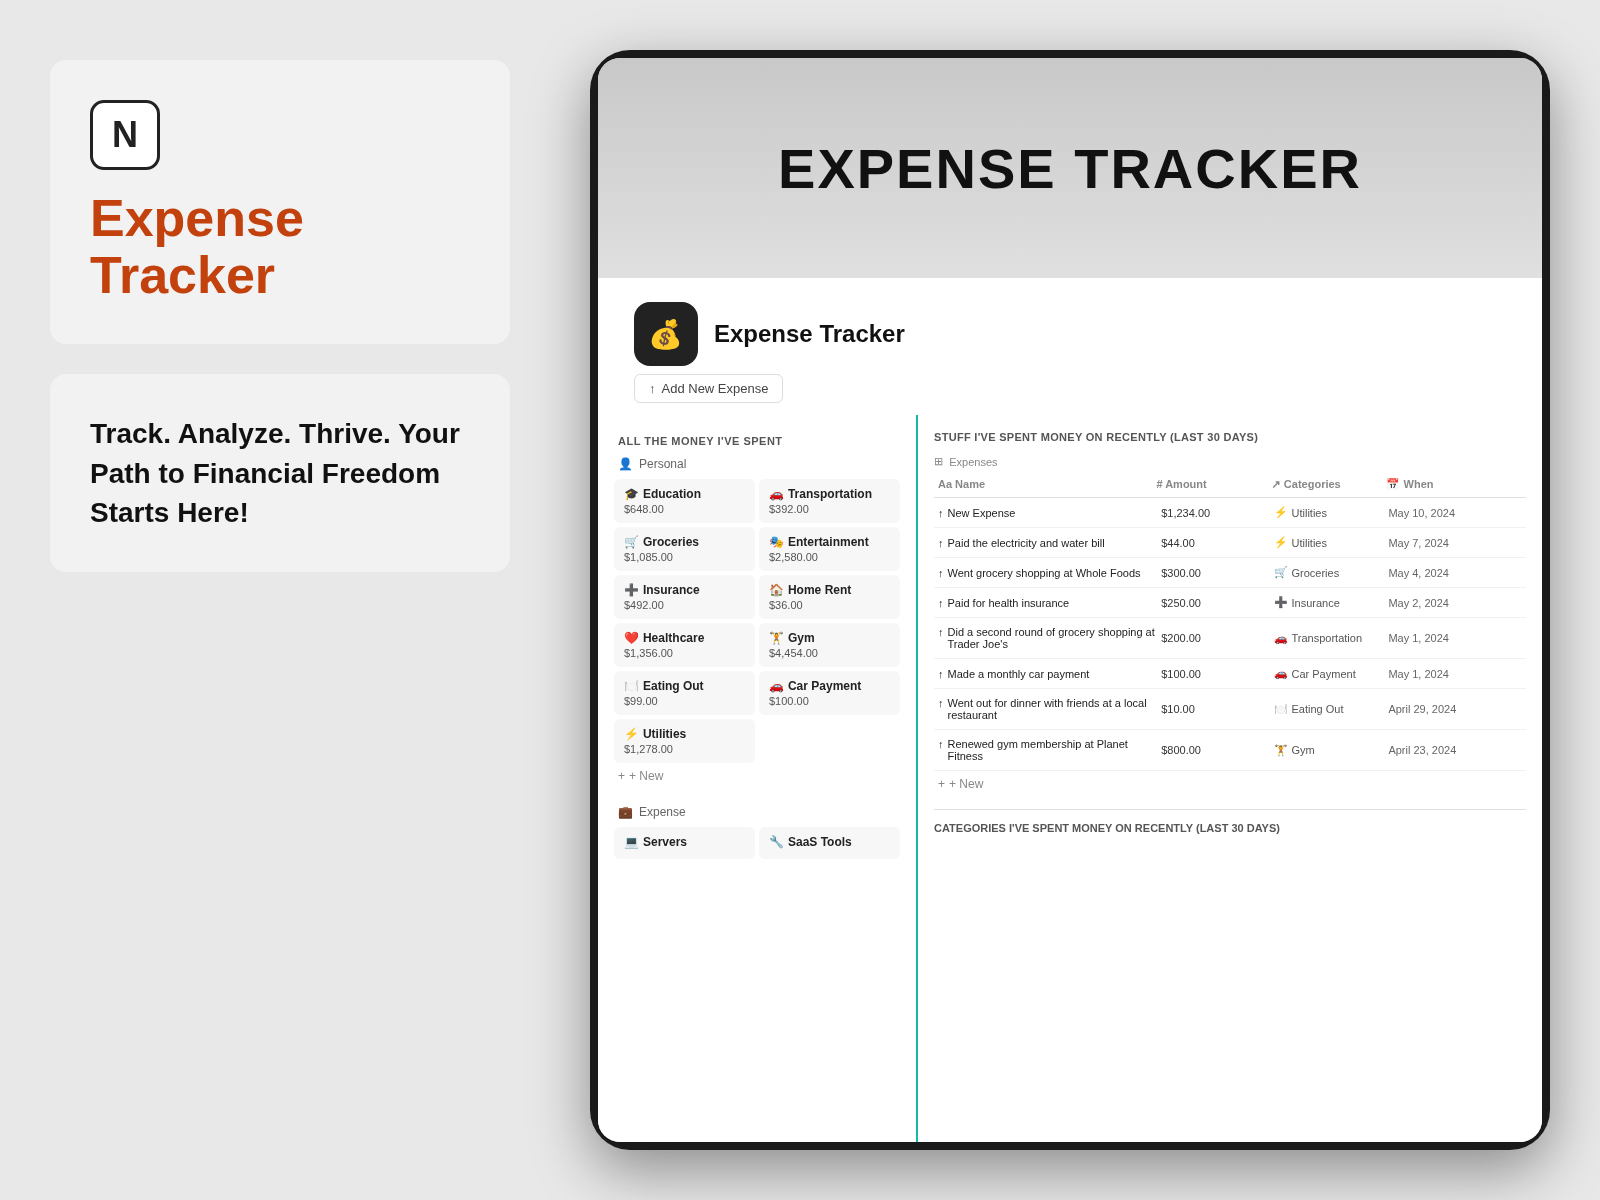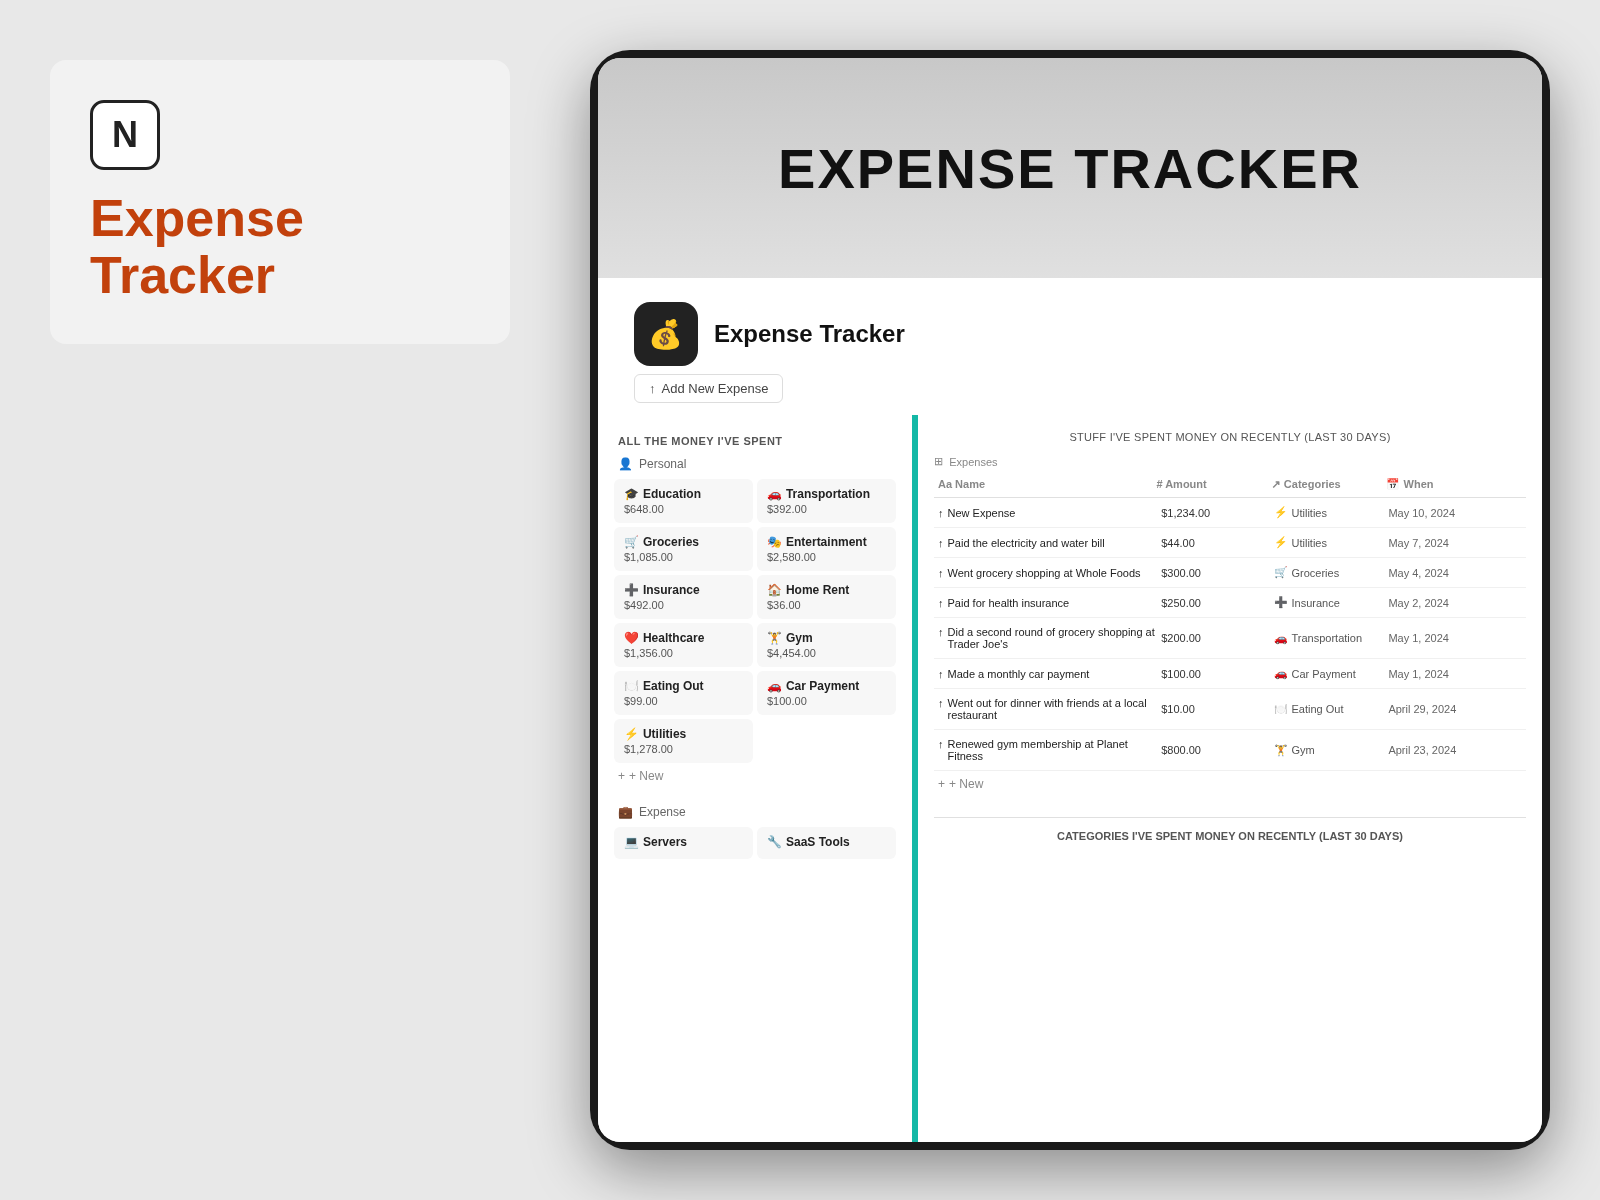--- a/index.html
+++ b/index.html
@@ -175,21 +175,21 @@
       overflow: hidden;
       gap: 0;
     }
 
     
     .left-col {
       width: 320px;
       flex-shrink: 0;
       padding: 12px 16px;
       overflow-y: auto;
-      border-right: 6px solid #14b8a6;
+      border-right: 2px solid #14b8a6;
     }
 
     .section-header {
       font-size: 11px;
       font-weight: 700;
       color: #555;
       padding: 8px 4px 6px;
       letter-spacing: 0.5px;
     }
 
@@ -246,25 +246,24 @@
 
     
     .right-col {
       flex: 1;
       padding: 12px 16px;
       overflow-y: auto;
     }
 
     .recent-section-title {
       font-size: 11px;
-      font-weight: 400;
+      font-weight: 700;
       color: #555;
       padding: 4px 0 8px;
       letter-spacing: 0.3px;
-      text-align: center;
     }
 
     .expenses-sub {
       font-size: 11px;
       color: #888;
       padding: 4px 0;
       display: flex;
       align-items: center;
       gap: 6px;
     }
@@ -311,24 +310,23 @@
       align-items: center;
       gap: 3px;
     }
 
     .expense-date {
       font-size: 11px;
       color: #666;
     }
 
     .categories-bottom {
-      margin-top: 20px;
+      margin-top: 12px;
       border-top: 1px solid #e0e0e0;
       padding-top: 8px;
-      text-align: center;
     }
 
     .categories-bottom-title {
       font-size: 11px;
       font-weight: 700;
       color: #555;
       padding: 4px 0;
     }
 
     ::-webkit-scrollbar { width: 4px; }
@@ -342,20 +340,23 @@
   <div class="notion-card">
     <div class="notion-logo">
       <span>N</span>
     </div>
     <div class="app-title-main">
       <span>Expense</span><br>
       <span>Tracker</span>
     </div>
   </div>
 
+  <div class="tagline-card">
+    <div class="tagline-text">Track. Analyze. Thrive. Your Path to Financial Freedom Starts Here!</div>
+  </div>
 </div>
 
 <div class="right-panel">
   <div class="tablet-frame">
     <div class="tablet-screen">
 
       <div class="notion-header">
         <div class="notion-header-title">EXPENSE TRACKER</div>
       </div>
 

